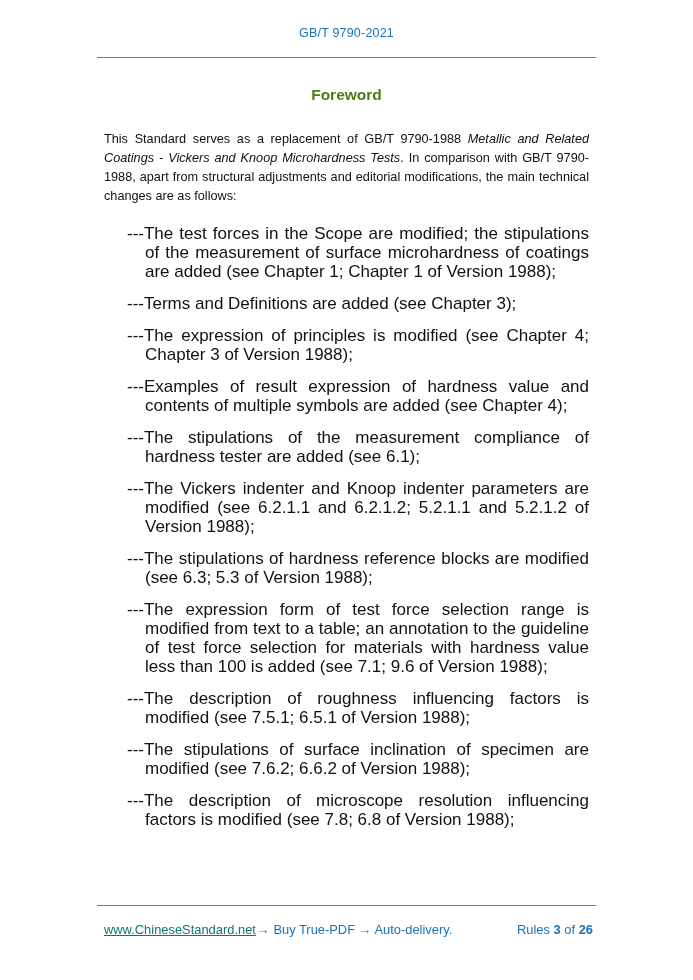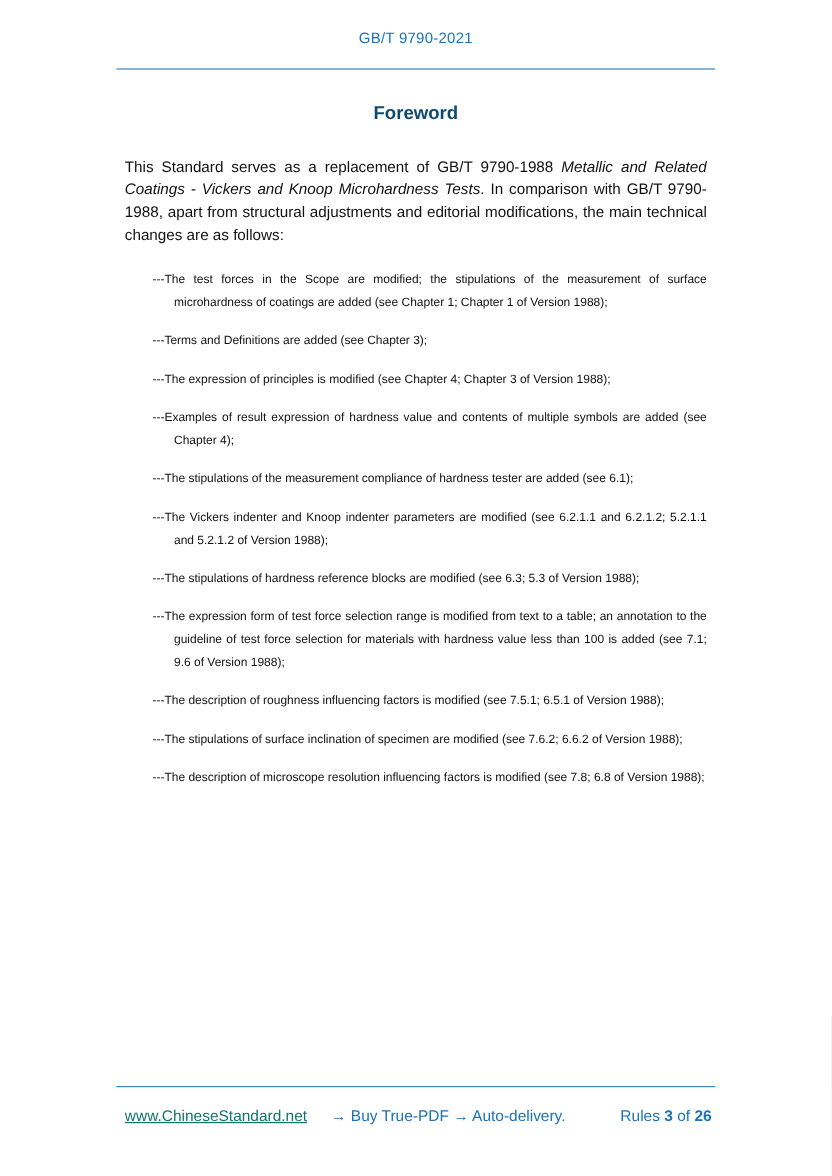--- a/index.html
+++ b/index.html
@@ -17,50 +17,50 @@
   .doc-number { color:#1a72b8; font-size:12.5px; letter-spacing:.2px;margin-top:24px; }
   .rule { position:absolute; left:97px; right:97px; height:1px; background:#3c84c2; }
   .header-rule { top:57px; }
   .content {
     position:absolute; top:72px; bottom:78px;
     left:104px; right:104px;
     overflow:hidden;
   }
   h1.title {
     text-align:center;
-    font-size:15.5px; font-weight:bold; color:#0c4a6e;
+    font-size:15.5px; font-weight:bold; color:#4d7c0f;
     margin:14px 0 26px 0;
   }
   p.para {
     font-size:12.7px; line-height:19px;
     text-align:justify;
     margin-bottom:14px;
   }
   .ital { font-style:italic; }
   .changes { margin-top:18px; }
   .change-item {
-    font-size:10px; line-height:19px;
+    font-size:17px; line-height:19px;
     text-align:justify;
     padding-left:41px; text-indent:-18px;
     margin-bottom:13px;
   }
   .footer {
     position:absolute; left:0; right:0; bottom:0; height:75px;
     background:#ffffff;
   }
   .footer-rule { top:0; }
   .footer-row {
     position:absolute; top:17px; left:104px; right:100px;
     display:flex; justify-content:space-between; align-items:baseline;
     font-size:12.9px; color:#1a72b8;
   }
   .footer-link {
     color:#0f766e; text-decoration:underline; cursor:pointer;
   }
-  .footer-tagline { margin-left:20px; }
+  .footer-tagline { margin-left:1px; }
   .footer-right b { font-weight:bold; }
 </style>
 </head>
 <body>
 
 <div class="page">
 
   <div class="doc-header">
     <span class="doc-number">GB/T 9790-2021</span>
   </div>

